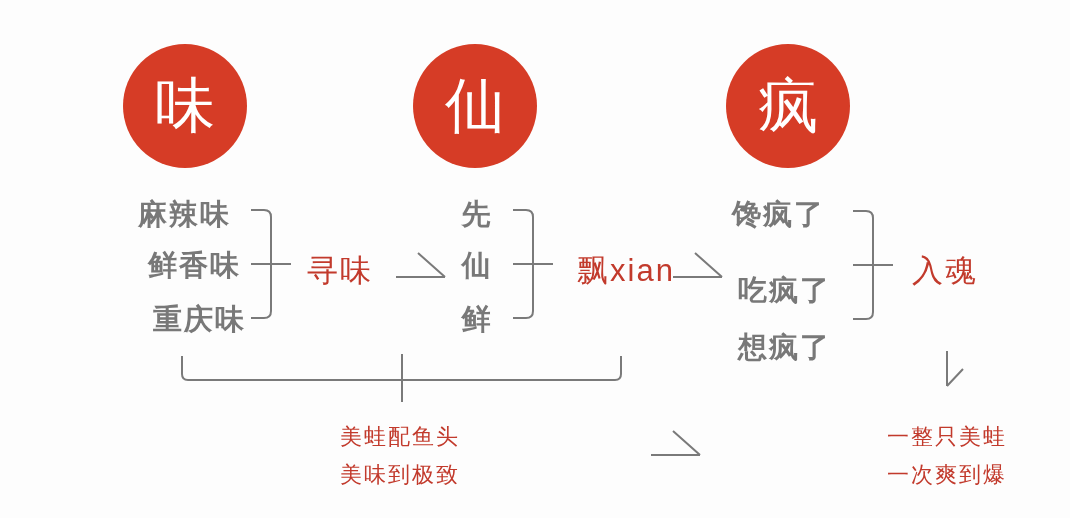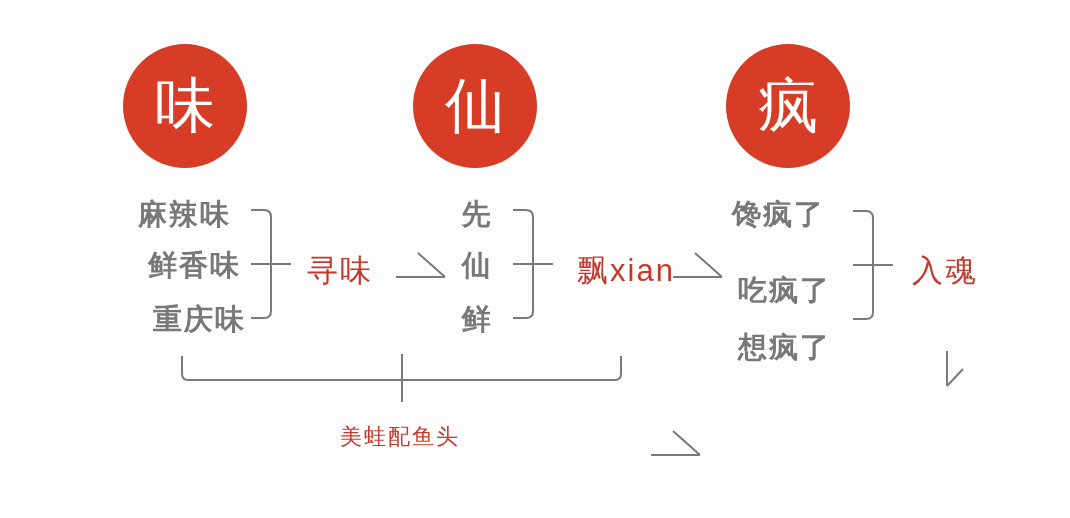--- a/index.html
+++ b/index.html
@@ -114,20 +114,25 @@
     <path d="M3 1 L3 36 M3 36 L19 19" fill="none" stroke="currentColor" stroke-width="2"></path>
   </svg>
 
   <svg class="line-icon" style="left:178px;top:354px;" width="447" height="48" viewBox="0 0 447 48">
     <path d="M4 2 L4 20 Q4 26 10 26 L437 26 Q443 26 443 20 L443 2" fill="none" stroke="currentColor" stroke-width="2"></path>
     <path d="M224 0 L224 48" fill="none" stroke="currentColor" stroke-width="2"></path>
   </svg>
 
   <div class="red-block" style="left:280px;top:418px;">
     <div>美蛙配鱼头</div>
+    <div>美味到极致</div>
   </div>
 
   <svg class="line-icon" style="left:650px;top:428px;" width="52" height="30" viewBox="0 0 52 30">
     <path d="M1 27 L50 27 M50 27 L23 3" fill="none" stroke="currentColor" stroke-width="2"></path>
   </svg>
 
+  <div class="red-block" style="left:827px;top:418px;">
+    <div>一整只美蛙</div>
+    <div>一次爽到爆</div>
+  </div>
 
 </div>
 
 </body></html>

